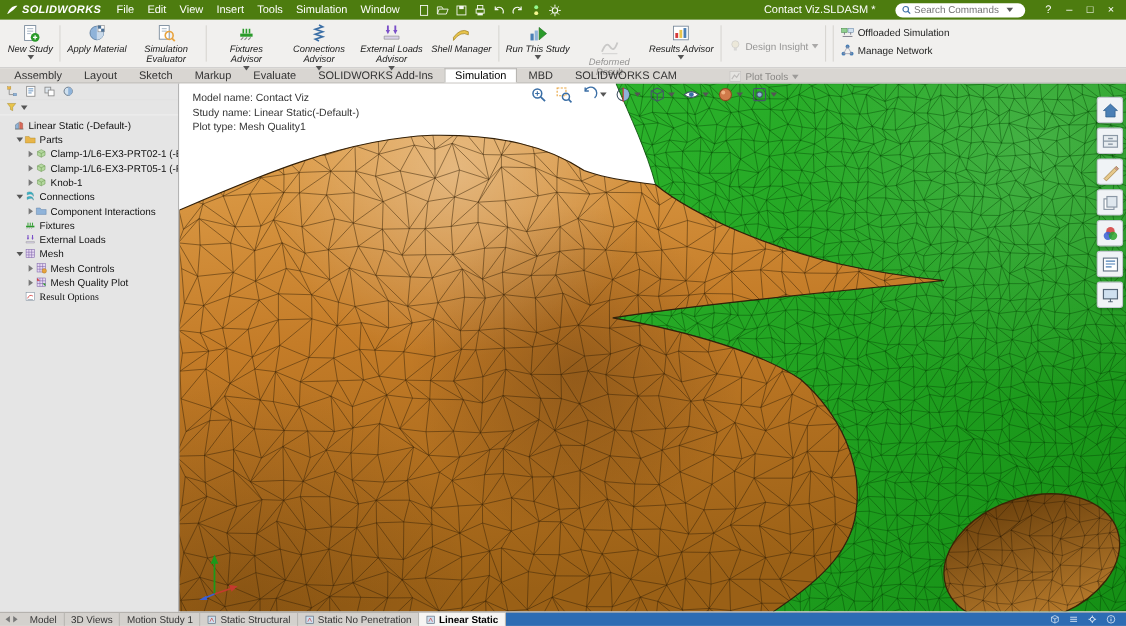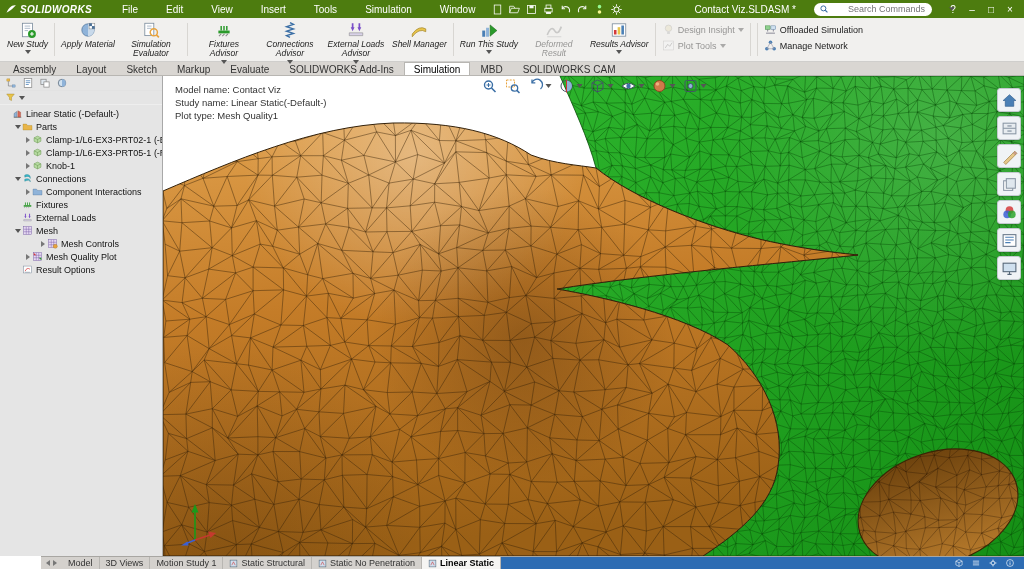--- a/index.html
+++ b/index.html
@@ -3,37 +3,37 @@
 <meta charset="utf-8">
 <style>
   *{box-sizing:border-box;margin:0;padding:0;}
   html,body{width:1024px;height:569px;overflow:hidden;font-family:"Liberation Sans",sans-serif;background:#fff;}
   .ic{display:inline-block;}
   .ic svg{width:100%;height:100%;display:block;}
   
   .titlebar{display:flex;align-items:center;height:18px;background:#4d7c0f;color:#fff;padding:0 5px;gap:2px;}
   .logo{display:flex;align-items:center;gap:3px;font-weight:bold;font-style:italic;font-size:10px;letter-spacing:.3px;margin-right:6px;}
   .logo .ic{width:12px;height:12px;}
-  .menu-item{font-size:10px;padding:1px 6px;cursor:default;margin-left:16px;}
+  .menu-item{font-size:10px;padding:1px 6px;cursor:default;}
   .quick-icons{display:flex;gap:4px;margin-left:8px;align-items:center;}
   .qicon{width:13px;height:13px;opacity:.95;}
   .doc-title{margin-left:auto;font-size:10px;white-space:nowrap;}
-  .search-pill{display:flex;align-items:center;background:#fff;border-radius:8px;height:13px;padding:0 5px;margin-left:16px;width:118px;gap:19px;}
+  .search-pill{display:flex;align-items:center;background:#fff;border-radius:8px;height:13px;padding:0 5px;margin-left:16px;width:118px;gap:2px;}
   .search-pill .ic{width:10px;height:10px;flex:none;}
   .search-pill input{border:none;outline:none;font-size:9px;width:82px;color:#555;background:transparent;font-family:inherit;}
   .win-controls{display:flex;gap:1px;margin-left:10px;}
   .winbtn{width:18px;height:14px;display:flex;align-items:center;justify-content:center;font-size:10px;color:#fff;}
   
   .ribbon{height:44px;background:#f1f0ee;border-bottom:1px solid #cfcecc;display:flex;align-items:stretch;padding:1px 4px;}
   .rib-group{display:flex;align-items:stretch;}
   .rib-divider{width:1px;background:#d8d6d2;margin:4px 3px;}
   .rib-btn{display:flex;flex-direction:column;align-items:center;padding:2px 3px 0;min-width:44px;max-width:66px;text-align:center;}
   .rib-btn .ic{width:18px;height:18px;margin-bottom:1px;flex:none;}
   .rib-label{font-size:8.5px;line-height:1.1;color:#222;font-style:italic;}
-  .rib-btn.disabled,.rib-srow.disabled{opacity:.45;}
+  .rib-btn.disabled,.rib-srow.disabled{opacity:.45;margin-top:12px;}
   .rib-stack{display:flex;flex-direction:column;justify-content:flex-start;gap:3px;padding:4px 3px;}
   .rib-srow{display:flex;align-items:center;gap:3px;font-size:9px;color:#222;white-space:nowrap;}
   .rib-srow .ic{width:13px;height:13px;flex:none;}
   .tri-d{width:0;height:0;border-left:3px solid transparent;border-right:3px solid transparent;border-top:4px solid #555;display:inline-block;}
   .tri-r{width:0;height:0;border-top:3px solid transparent;border-bottom:3px solid transparent;border-left:4px solid #777;display:inline-block;}
   .tri-l{width:0;height:0;border-top:3px solid transparent;border-bottom:3px solid transparent;border-right:4px solid #777;display:inline-block;}
   
   .tabbar{height:14px;background:#d9d6d2;display:flex;align-items:flex-end;padding-left:3px;border-bottom:1px solid #b8b6b2;}
   .tab{font-size:10px;padding:0 9px;color:#333;height:13px;line-height:13px;border:1px solid transparent;border-bottom:none;}
   .tab.active{background:#fff;border-color:#b8b6b2;color:#000;}
@@ -53,21 +53,21 @@
   .viewport{flex:1;position:relative;background:#fff;overflow:hidden;}
   .overlay-text{position:absolute;left:12px;top:8px;font-size:9.5px;color:#333;line-height:1.35;}
   .headsup{position:absolute;top:2px;left:50%;transform:translateX(-50%);display:flex;align-items:center;gap:7px;}
   .hicon{display:flex;align-items:center;gap:2px;}
   .hicon .ic{width:16px;height:16px;}
   .right-tools{position:absolute;right:3px;top:12px;display:flex;flex-direction:column;gap:4px;}
   .rtool{width:24px;height:24px;background:#f0f3f6;border:1px solid #c3c9cf;border-radius:3px;display:flex;align-items:center;justify-content:center;box-shadow:0 1px 2px rgba(0,0,0,.18);}
   .rtool .ic{width:17px;height:17px;}
   .triad{position:absolute;left:12px;bottom:10px;}
   
-  .bottombar{height:13px;display:flex;align-items:stretch;background:#d4d1cd;border-top:1px solid #a8a6a2;font-size:9px;margin-left:41px;}
+  .bottombar{height:13px;display:flex;align-items:stretch;background:#d4d1cd;border-top:1px solid #a8a6a2;font-size:9px;}
   .tab-nav{display:flex;align-items:center;gap:3px;padding:0 5px;}
   .btab{display:flex;align-items:center;gap:3px;padding:0 6px;border-right:1px solid #b8b6b2;color:#333;}
   .btab .ic{width:9px;height:9px;flex:none;}
   .btab.active{background:#f6f5f3;font-weight:bold;color:#000;}
   .statusbar{flex:1;background:#2d6cb3;display:flex;align-items:center;justify-content:flex-end;gap:7px;padding:0 9px;}
   .statusbar .ic{width:10px;height:10px;}
 </style>
 </head>
 <body>
 
@@ -483,21 +483,21 @@
             <span class="tri-d"></span>
           </span>
           <span class="ic">
             <svg viewBox="0 0 16 16">
               <rect x="2.5" y="2.5" width="11" height="11" fill="#e6d9f2" stroke="#7a5fa8" stroke-width="0.7"></rect>
               <path d="M2.5 6.2 H13.5 M2.5 9.8 H13.5 M6.2 2.5 V13.5 M9.8 2.5 V13.5" stroke="#7a5fa8" stroke-width="0.7"></path>
             </svg>
           </span>
           <span>Mesh</span>
         </div>
-        <div class="tree-row" style="padding-left: 38px;">
+        <div class="tree-row" style="padding-left: 23px;">
           <span class="arrow">
             <span class="tri-r"></span>
           </span>
           <span class="ic">
             <svg viewBox="0 0 16 16">
               <rect x="2.5" y="2.5" width="11" height="11" fill="#e6d9f2" stroke="#7a5fa8" stroke-width="0.7"></rect>
               <path d="M2.5 6.2 H13.5 M2.5 9.8 H13.5 M6.2 2.5 V13.5 M9.8 2.5 V13.5" stroke="#7a5fa8" stroke-width="0.7"></path>
               <circle cx="12" cy="12" r="3" fill="#e8a33d" stroke="#a07020" stroke-width="0.5"></circle>
             </svg>
           </span>
@@ -510,21 +510,21 @@
           <span class="ic">
             <svg viewBox="0 0 16 16">
               <rect x="2.5" y="2.5" width="11" height="11" fill="#e6d9f2" stroke="#7a5fa8" stroke-width="0.7"></rect>
               <path d="M2.5 6.2 H13.5 M2.5 9.8 H13.5 M6.2 2.5 V13.5 M9.8 2.5 V13.5" stroke="#7a5fa8" stroke-width="0.7"></path>
               <path d="M2.5 2.5 L6.2 6.2 L2.5 6.2 Z" fill="#d43a3a"></path>
               <path d="M9.8 9.8 L13.5 13.5 L13.5 9.8 Z" fill="#2a9a2a"></path>
             </svg>
           </span>
           <span>Mesh Quality Plot</span>
         </div>
-        <div class="tree-row" style="padding-left: 13px;">
+        <div class="tree-row" style="padding-left: 13px; font-family: Liberation Serif, serif;">
           <span class="arrow"></span>
           <span class="ic">
             <svg viewBox="0 0 16 16">
               <rect x="2.5" y="3" width="11" height="10" fill="#fff" stroke="#789" stroke-width="0.7"></rect>
               <path d="M4.5 10.5 Q7 4.5 11.5 7.5" fill="none" stroke="#d43a3a" stroke-width="1.1"></path>
               <path d="M4.5 12 H11.5" stroke="#789" stroke-width="0.8"></path>
             </svg>
           </span>
           <span>Result Options</span>
         </div>

